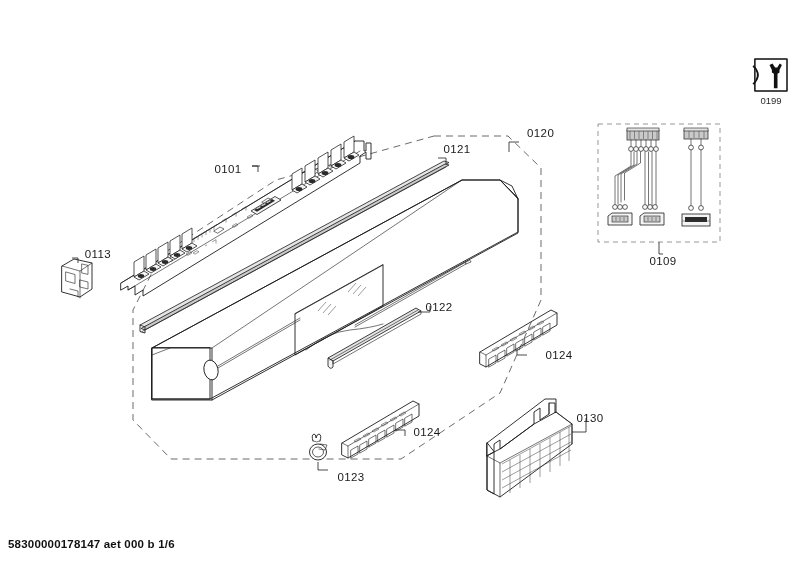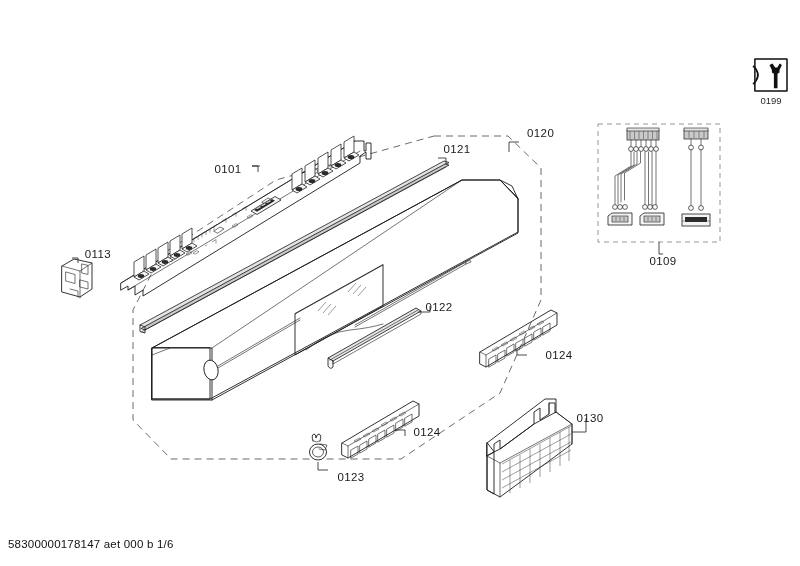--- a/index.html
+++ b/index.html
@@ -38,20 +38,21 @@
   }
   .footer-text {
     position: absolute;
     left: 8px;
     top: 538px;
     font-family: "Liberation Sans", sans-serif;
     font-size: 11.5px;
     color: #111111;
     letter-spacing: 0.2px;
     white-space: nowrap;
+    font-weight: bold;
   }
   .ln { fill: none; stroke: #1c1c1c; stroke-width: 0.9; stroke-linejoin: round; stroke-linecap: round; }
   .ln-thin { fill: none; stroke: #2a2a2a; stroke-width: 0.65; stroke-linejoin: round; stroke-linecap: round; }
   .ln-hair { fill: none; stroke: #3a3a3a; stroke-width: 0.5; }
   .dash { fill: none; stroke: #5a5a5a; stroke-width: 0.9; stroke-dasharray: 7 5; }
   .dash-thin { fill: none; stroke: #6a6a6a; stroke-width: 0.7; stroke-dasharray: 5 4; }
   .leader { fill: none; stroke: #1c1c1c; stroke-width: 0.8; }
   .fw { fill: #ffffff; }
   .fl { fill: #f4f4f4; }
   .fm { fill: #e4e4e4; }

